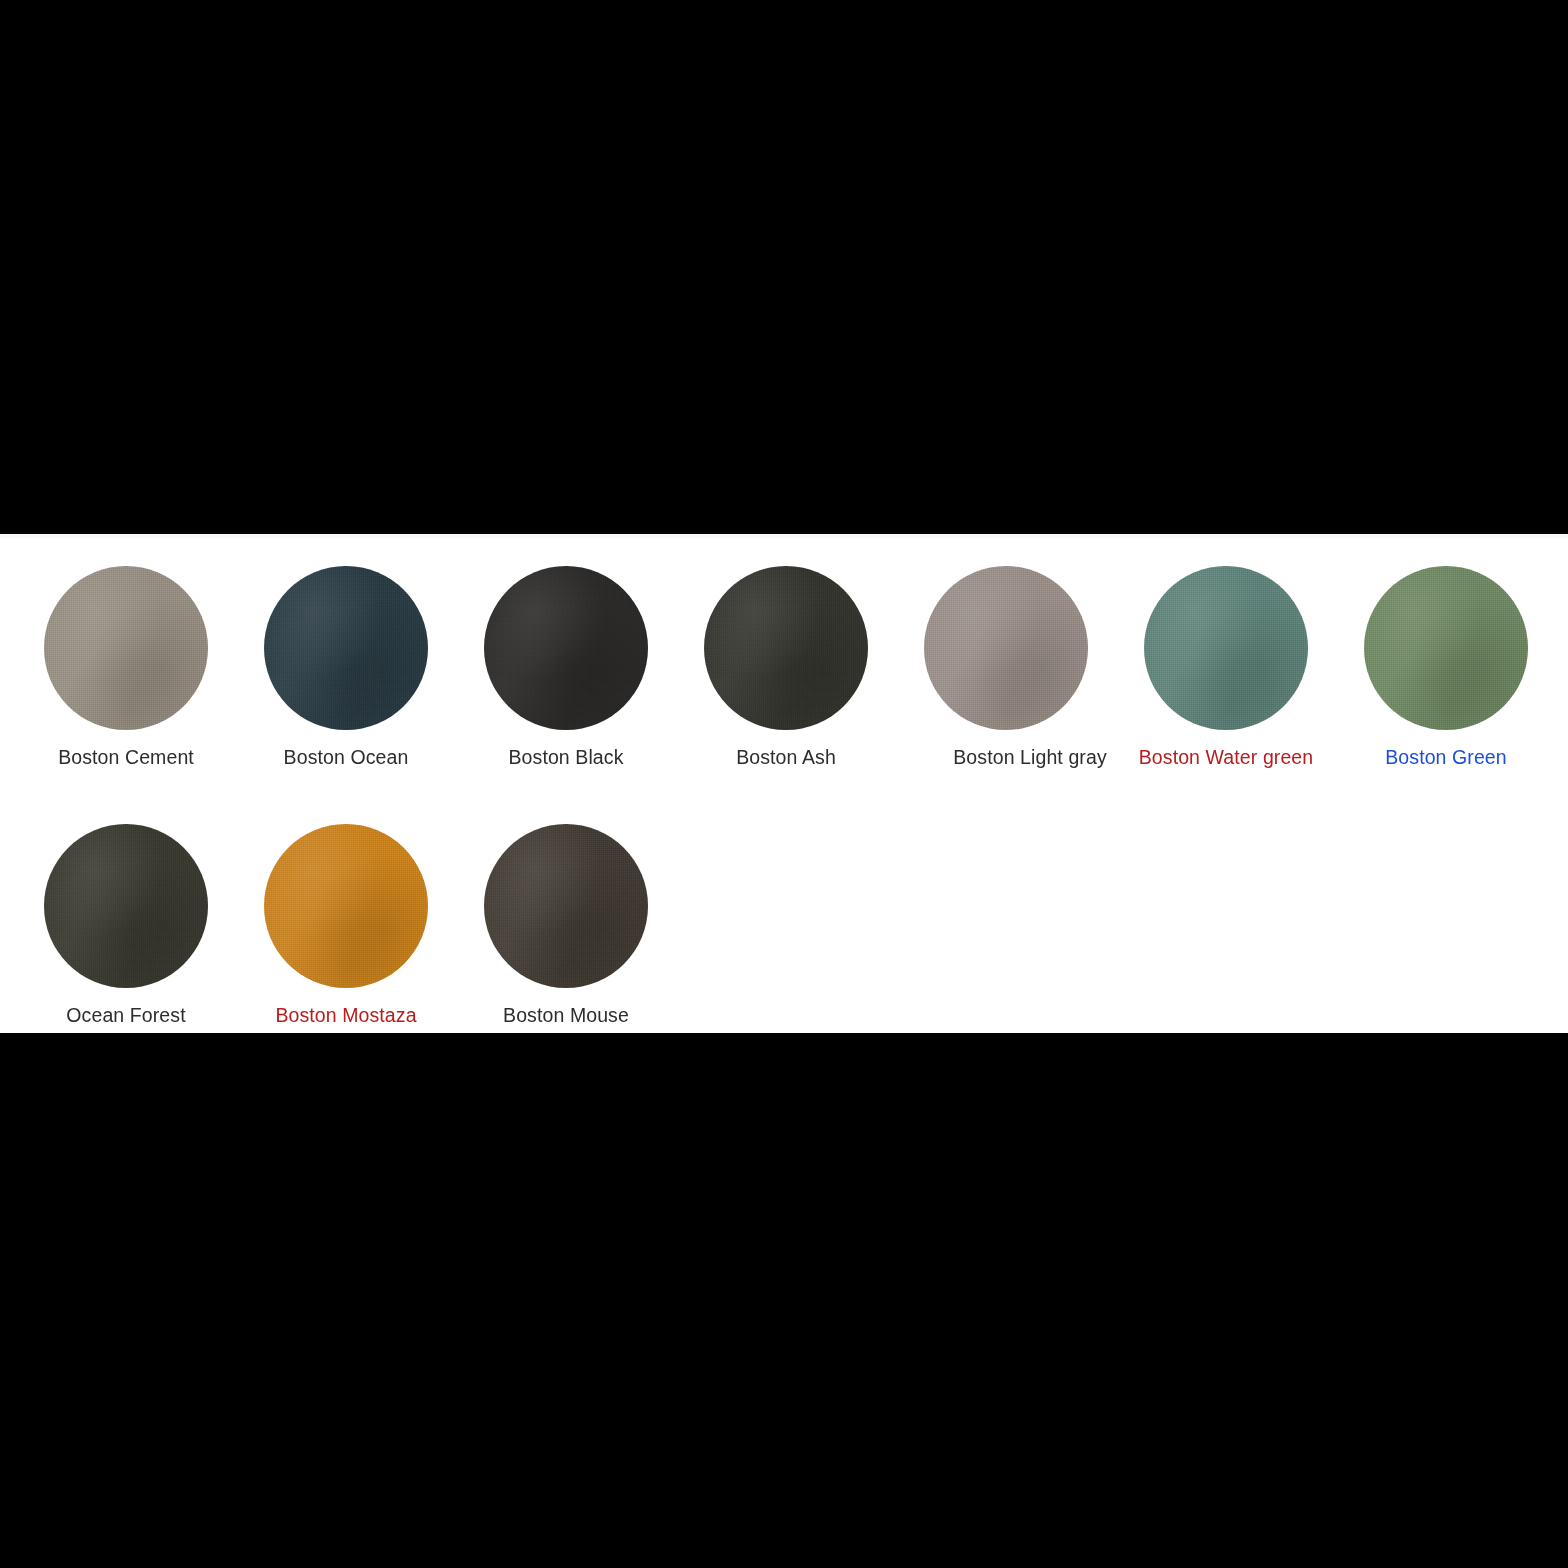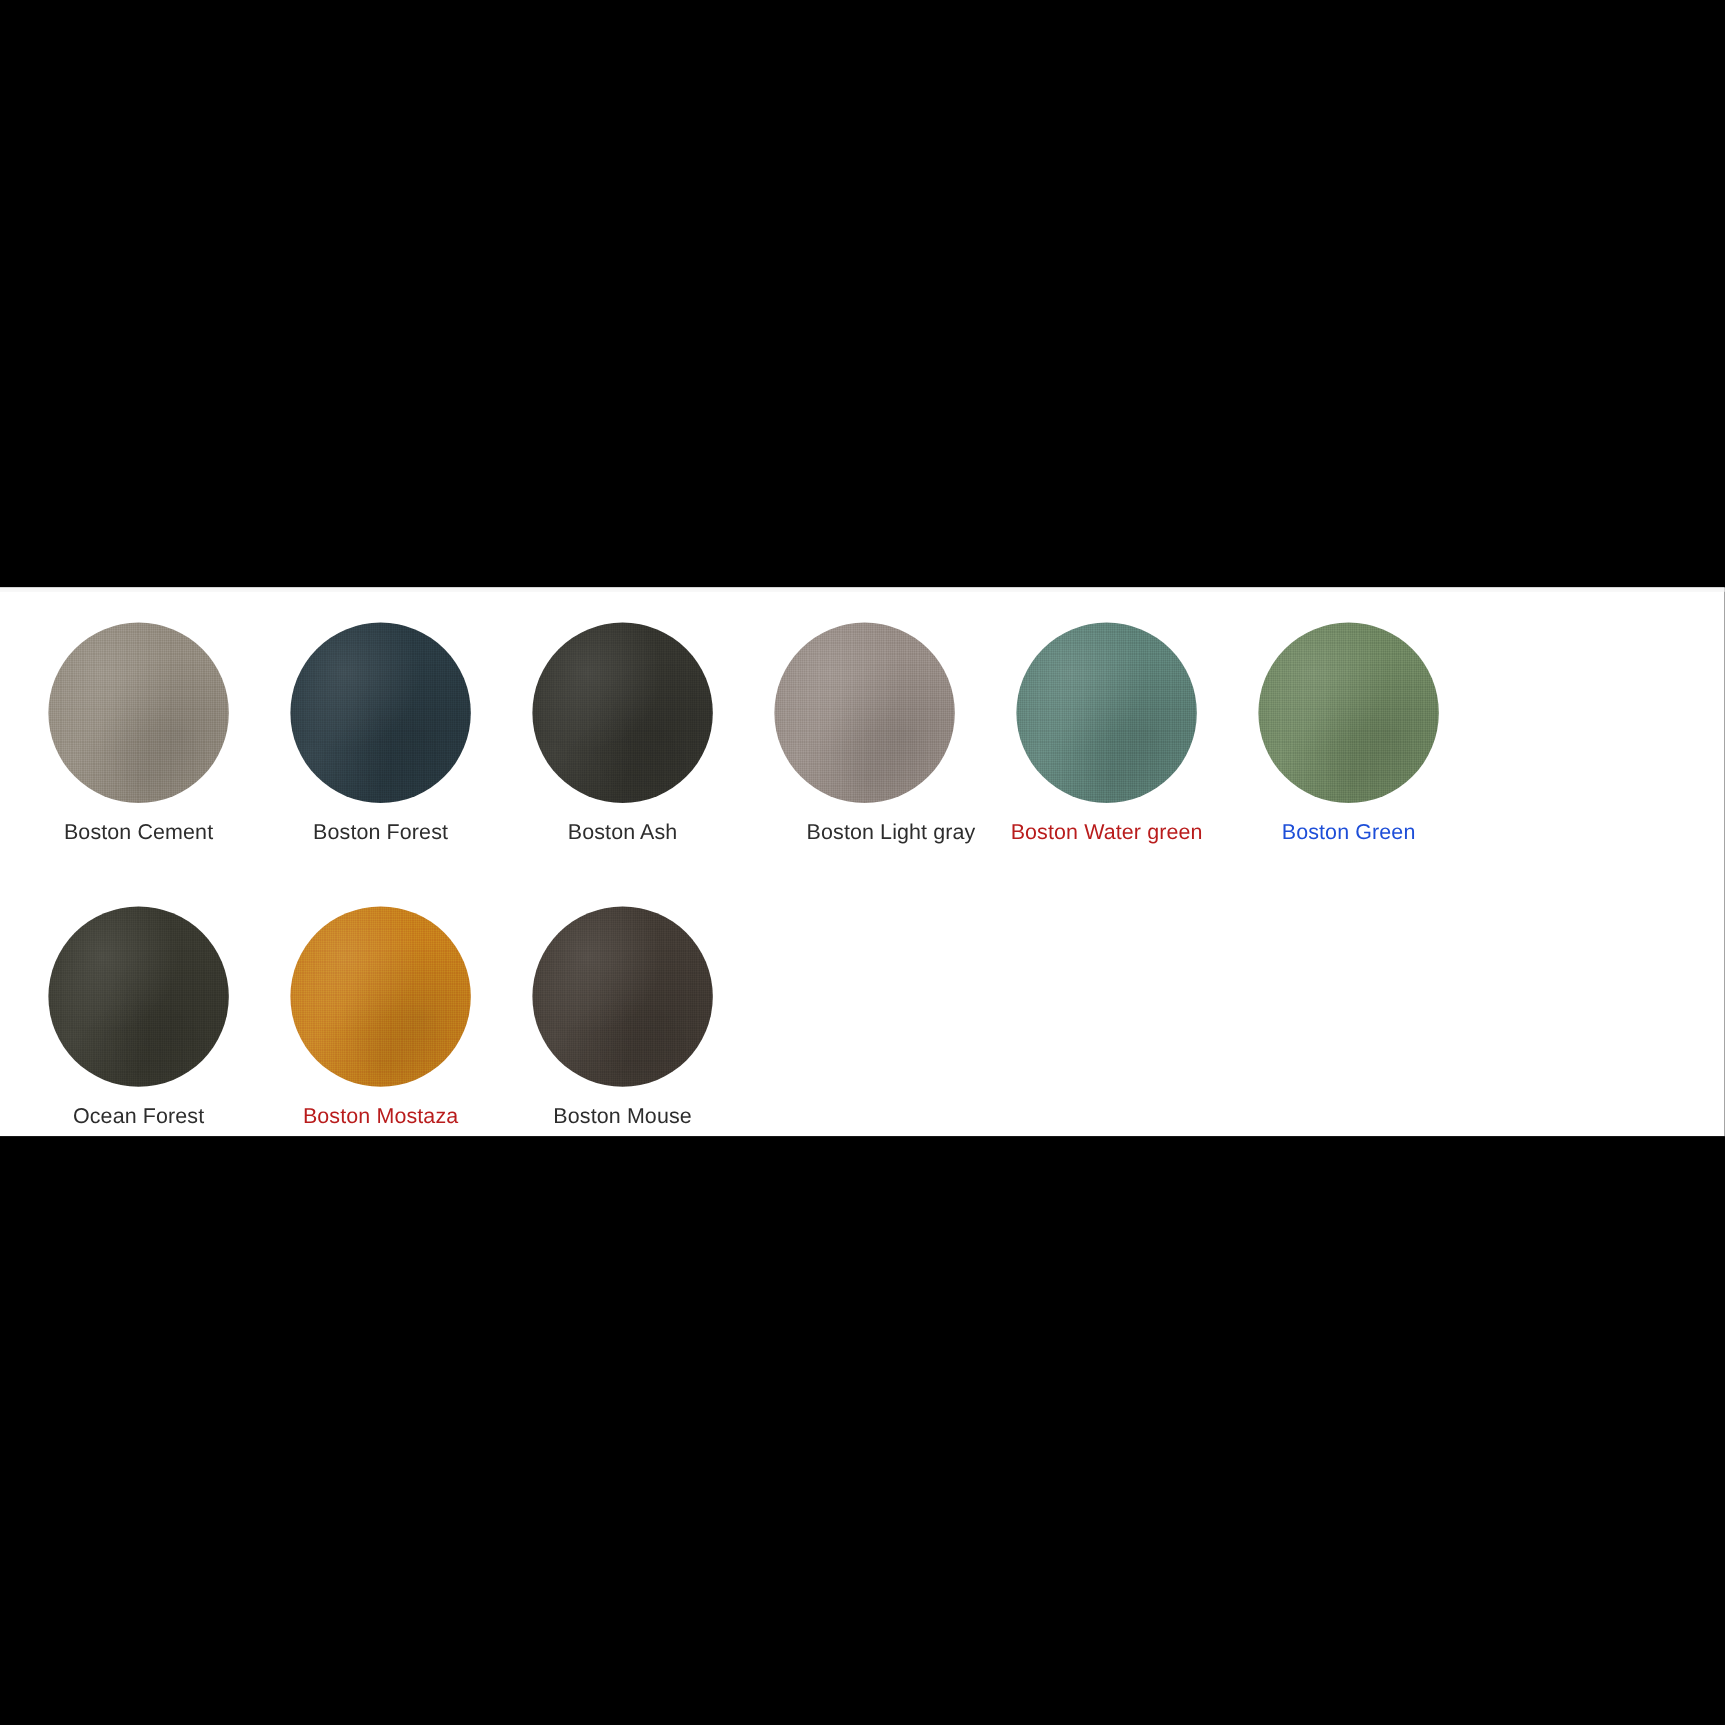--- a/index.html
+++ b/index.html
@@ -146,23 +146,27 @@
 
       <div class="swatch-row">
 
         <div class="swatch-item">
           <div class="swatch-disc" style="background-color: rgb(148, 140, 128);"></div>
           <div class="swatch-label" style="color: rgb(45, 45, 45);">Boston Cement</div>
         </div>
 
         <div class="swatch-item">
           <div class="swatch-disc" style="background-color: rgb(42, 59, 67);"></div>
-          <div class="swatch-label" style="color: rgb(45, 45, 45);">Boston Forest</div>
-        </div>
-
+          <div class="swatch-label" style="color: rgb(45, 45, 45);">Boston Ocean</div>
+        </div>
+
+        <div class="swatch-item">
+          <div class="swatch-disc" style="background-color: rgb(43, 42, 41);"></div>
+          <div class="swatch-label" style="color: rgb(45, 45, 45);">Boston Black</div>
+        </div>
 
         <div class="swatch-item">
           <div class="swatch-disc" style="background-color: rgb(52, 52, 46);"></div>
           <div class="swatch-label" style="color: rgb(45, 45, 45);">Boston Ash</div>
         </div>
 
         <div class="swatch-item">
           <div class="swatch-disc" style="background-color: rgb(151, 140, 134);"></div>
           <div class="swatch-label" style="color: rgb(45, 45, 45); margin-left: 48px;">Boston Light gray</div>
         </div>

